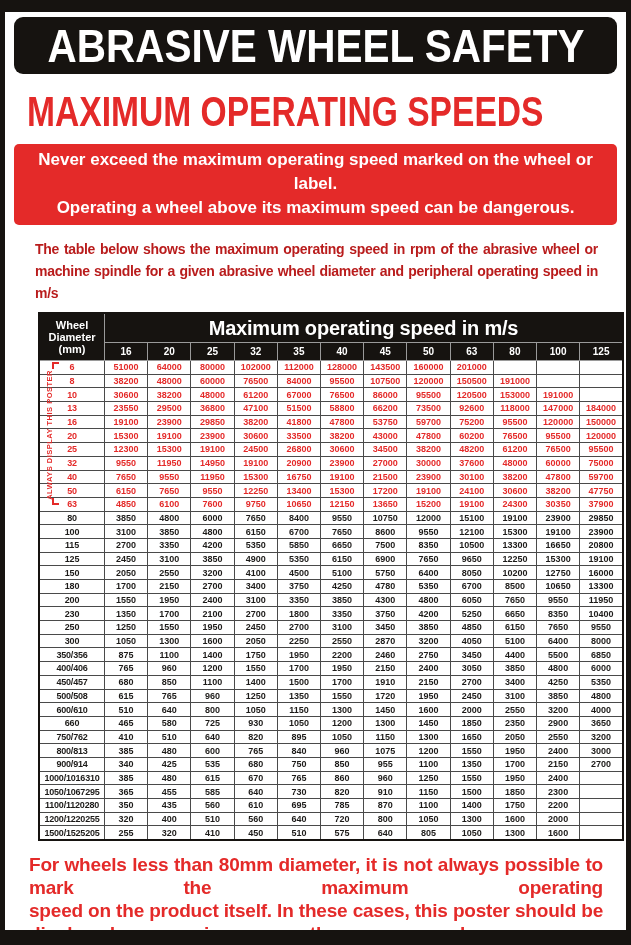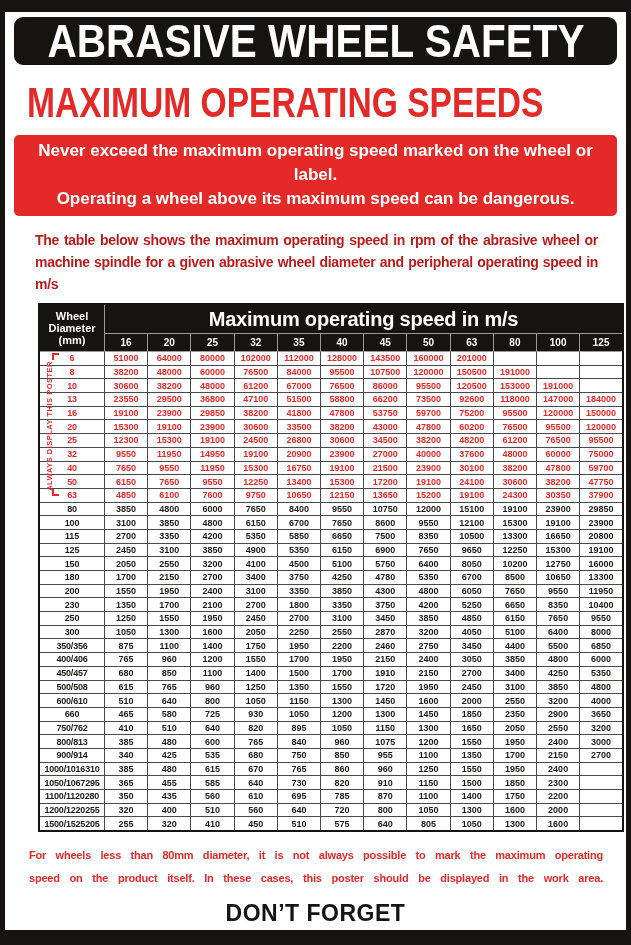--- a/index.html
+++ b/index.html
@@ -3,21 +3,21 @@
 <meta charset="utf-8">
 <style>
   html,body { margin:0; padding:0; background:#fff; }
   .poster {
     width:631px; height:945px; box-sizing:border-box;
     border:solid #161310; border-width:12px 5px 15px 5px;
     background:#fff; font-family:"Liberation Sans", sans-serif;
     overflow:hidden; position:relative;
   }
   
-  .title-banner { margin:5px 9px 0; height:48px; background:#161310; border-radius:9px;
+  .title-banner { margin:5px 9px 0; height:57px; background:#161310; border-radius:9px;
     display:flex; align-items:center; justify-content:center; }
   .title-banner span { color:#fff; font-weight:bold; font-size:46px; white-space:nowrap;
     transform:scaleX(0.88); letter-spacing:0; }
   
   .heading-row { margin:10px 20px 0 22px; height:56px; display:flex; align-items:center; justify-content:space-between; }
   .max-speeds { margin:0; font-size:42px; color:#e42a29; font-weight:bold; white-space:nowrap;
     transform:scaleX(0.80); transform-origin:left center; }
   
   .warning-banner { margin:4px 9px 0; background:#e42a29; border-radius:5px; color:#fff;
     text-align:center; font-weight:bold; font-size:17px; line-height:24px; padding:4px 10px 5px; }
@@ -38,21 +38,21 @@
   .speed-table td.dia { letter-spacing:-0.2px; }
   
   .side-note { position:absolute; left:4px; top:47px; height:152px; width:14px;
     display:flex; align-items:center; justify-content:center; }
   .side-note span { writing-mode:vertical-rl; transform:rotate(180deg); font-size:7.5px; font-weight:bold;
     color:#e42a29; letter-spacing:0.5px; white-space:nowrap; }
   .bk { position:absolute; left:14px; width:5px; height:5px; }
   .bk-t { top:50px; border-top:2px solid #e42a29; border-left:2px solid #e42a29; }
   .bk-b { top:186px; border-bottom:2px solid #e42a29; border-left:2px solid #e42a29; }
   
-  .note-red { margin:12px 23px 0 24px; color:#e42a29; font-weight:bold; font-size:11px;
+  .note-red { margin:12px 23px 0 24px; color:#e42a29; font-weight:bold; font-size:19px;
     letter-spacing:-0.2px; line-height:23px; }
   .dont-forget { margin:10px 0 12px; text-align:center; font-size:23px; font-weight:bold;
     color:#161310; letter-spacing:0.5px; }
   .footer-text { margin:6px 24px 0 22px; font-size:15px; letter-spacing:-0.3px; line-height:21.5px; color:#161310; }
 </style>
 </head>
 <body>
 
 <div class="poster">
 
@@ -207,21 +207,21 @@
           </tr>
           <tr class="red">
             <td class="dia">32</td>
             <td class="val">9550</td>
             <td class="val">11950</td>
             <td class="val">14950</td>
             <td class="val">19100</td>
             <td class="val">20900</td>
             <td class="val">23900</td>
             <td class="val">27000</td>
-            <td class="val">40000</td>
+            <td class="val">30000</td>
             <td class="val">37600</td>
             <td class="val">48000</td>
             <td class="val">60000</td>
             <td class="val">75000</td>
           </tr>
           <tr class="red">
             <td class="dia">40</td>
             <td class="val">7650</td>
             <td class="val">9550</td>
             <td class="val">11950</td>

